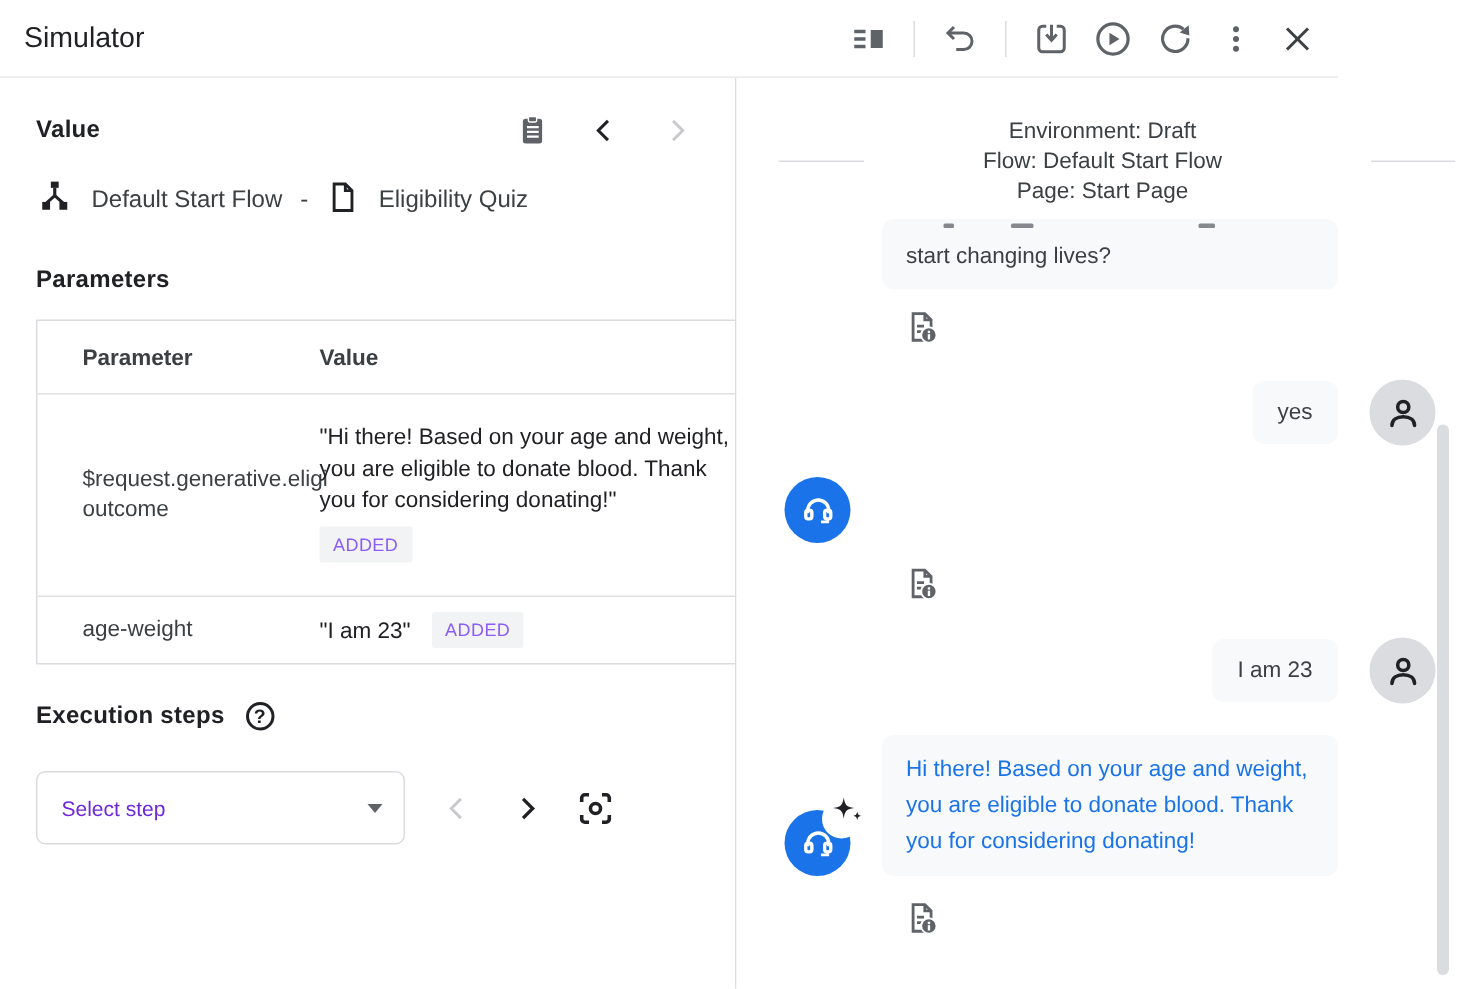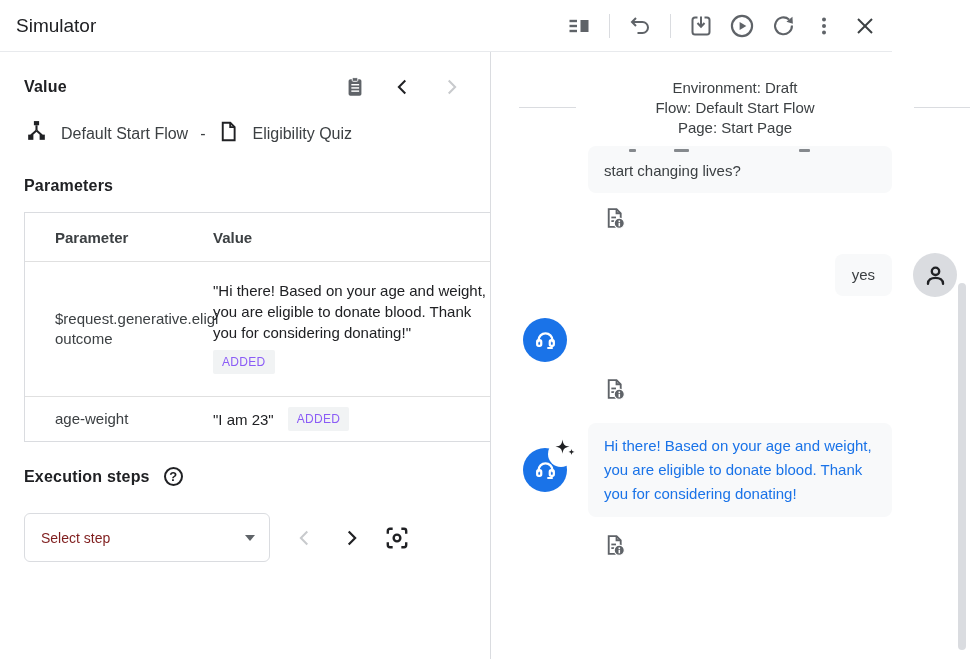--- a/index.html
+++ b/index.html
@@ -45,21 +45,21 @@
   .row-small .badge { margin-top:0; }
 
   .exec-header { display:flex; align-items:center; gap:14px; margin-top:25px; }
   .help-icon { width:19px; height:19px; border:2px solid #202124; border-radius:50%;
                font-size:13px; font-weight:700; color:#202124; display:flex;
                align-items:center; justify-content:center; cursor:pointer; }
 
   .exec-controls { display:flex; align-items:center; margin-top:27px; }
   .step-select { width:246px; height:49px; border:1px solid #dadce0; border-radius:6px;
                  display:flex; align-items:center; padding:0 14px 0 16px; cursor:pointer; }
-  .step-select-label { font-size:14px; color:#7f1d1d; }
+  .step-select-label { font-size:14px; color:#6d28d9; }
   .caret-down { margin-left:auto; width:0; height:0; border-left:5px solid transparent;
                 border-right:5px solid transparent; border-top:6px solid #5f6368; }
   .exec-controls .chev-btn { margin-left:24px; }
   .focus-btn { margin-left:22px; cursor:pointer; display:flex; }
 
   
   .v-divider { position:absolute; left:490px; top:52px; width:1px; height:607px; background:#dadce0; }
 
   
   .right-panel { position:absolute; left:491px; top:52px; width:488px; height:607px; background:#fff; }
@@ -77,21 +77,21 @@
 
   .doc-row { margin:13px 0 0 112px; display:flex; }
   .doc-btn { cursor:pointer; display:flex; }
 
   .user-row { display:flex; align-items:center; justify-content:flex-end; padding-right:22px; margin-top:22px; }
   .user-bubble { padding:11px 17px; line-height:20px; }
   .avatar-user { width:44px; height:44px; border-radius:50%; background:#dadce0; margin-left:21px;
                  display:flex; align-items:center; justify-content:center; flex:none; }
 
   .agent-row { display:flex; align-items:center; margin:21px 0 0 32px; }
-  .agent-row.top { align-items:center; }
+  .agent-row.top { align-items:flex-end; }
   .avatar-agent { width:44px; height:44px; border-radius:50%; background:#1a73e8; flex:none;
                   display:flex; align-items:center; justify-content:center; }
   .avatar-wrap { position:relative; flex:none; }
   .notch { position:absolute; top:-7px; right:-7px; width:26px; height:26px; background:#fff; border-radius:50%; }
   .sparkle { position:absolute; top:-11px; right:-13px; }
   .agent-bubble { margin-left:21px; padding:10px 20px; line-height:20px; }
   .gen-bubble { margin-left:21px; width:304px; padding:11px 16px; line-height:24px; color:#1a73e8; }
 
   .scroll-thumb { position:absolute; right:13px; top:231px; width:8px; height:367px;
                   background:#dadce0; border-radius:4px; cursor:grab; }
@@ -329,20 +329,29 @@
             <path d="M13 3 V7 H17" fill="none" stroke="#5f6368" stroke-width="1.8"></path>
             <line x1="8" y1="11" x2="12.5" y2="11" stroke="#5f6368" stroke-width="1.7"></line>
             <line x1="8" y1="14.5" x2="11" y2="14.5" stroke="#5f6368" stroke-width="1.7"></line>
             <circle cx="15.6" cy="16.6" r="4.9" fill="#5f6368" stroke="#fff" stroke-width="1.2"></circle>
             <rect x="14.9" y="13.9" width="1.5" height="1.5" fill="#fff"></rect>
             <rect x="14.9" y="16.1" width="1.5" height="3.4" fill="#fff"></rect>
           </svg>
       </span>
     </div>
 
+    <div class="user-row" style="margin-top:23px;">
+      <div class="bubble user-bubble">I am 23</div>
+      <div class="avatar-user">
+        <svg width="27" height="27" viewBox="0 0 24 24" fill="none" stroke="#202124" stroke-width="2.1">
+            <circle cx="12" cy="8.3" r="3.3"></circle>
+            <path d="M5.3 19.3 c0-3.5 3-5.2 6.7-5.2 s6.7 1.7 6.7 5.2" stroke-linecap="round"></path>
+          </svg>
+      </div>
+    </div>
 
     <div class="agent-row top">
       <div class="avatar-wrap">
         <div class="avatar-agent">
           <svg width="27" height="27" viewBox="0 0 24 24" fill="none" stroke="#fff" stroke-width="2">
               <path d="M5.8 13.5 V11.8 a6.2 6.2 0 0 1 12.4 0 V13.5"></path>
               <rect x="4.6" y="11.6" width="3.6" height="5.2" rx="1.4"></rect>
               <rect x="15.8" y="11.6" width="3.6" height="5.2" rx="1.4"></rect>
               <path d="M17.6 16.8 V18.6 H13.6" stroke-width="1.7"></path>
             </svg>

